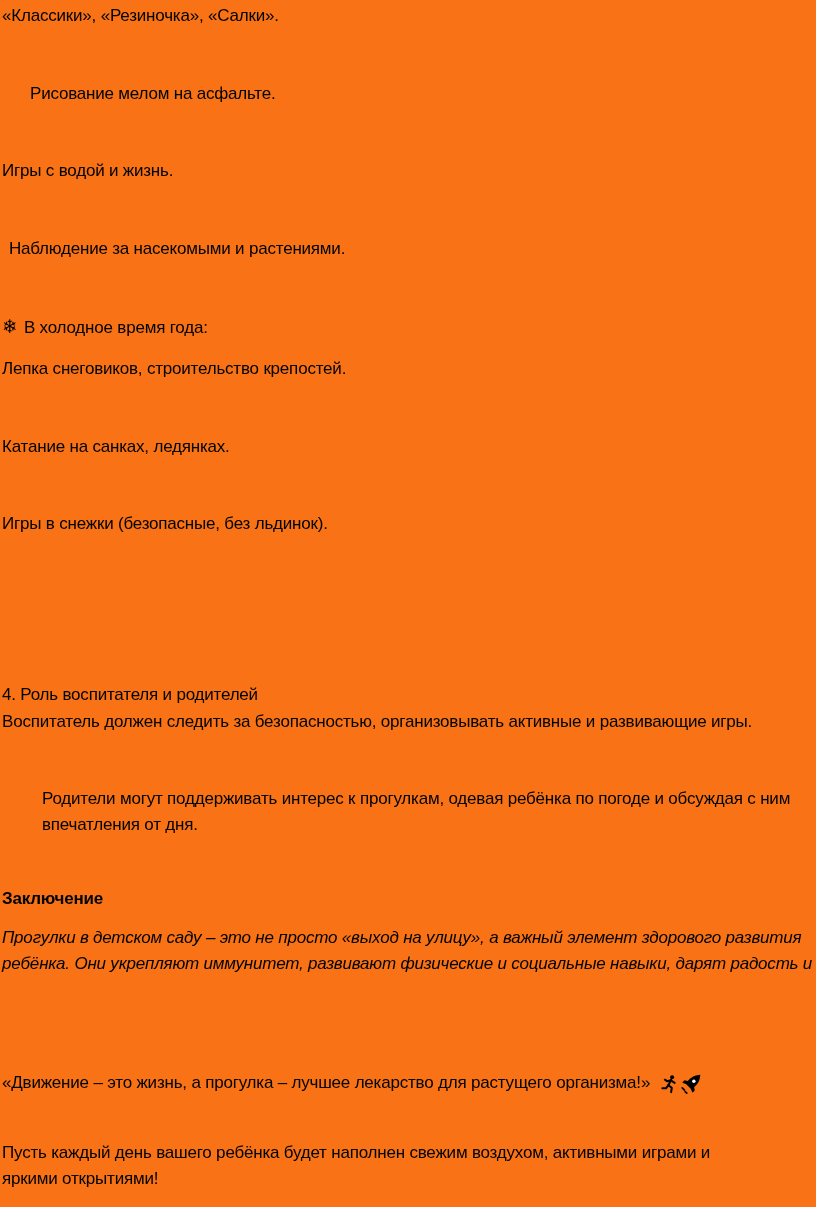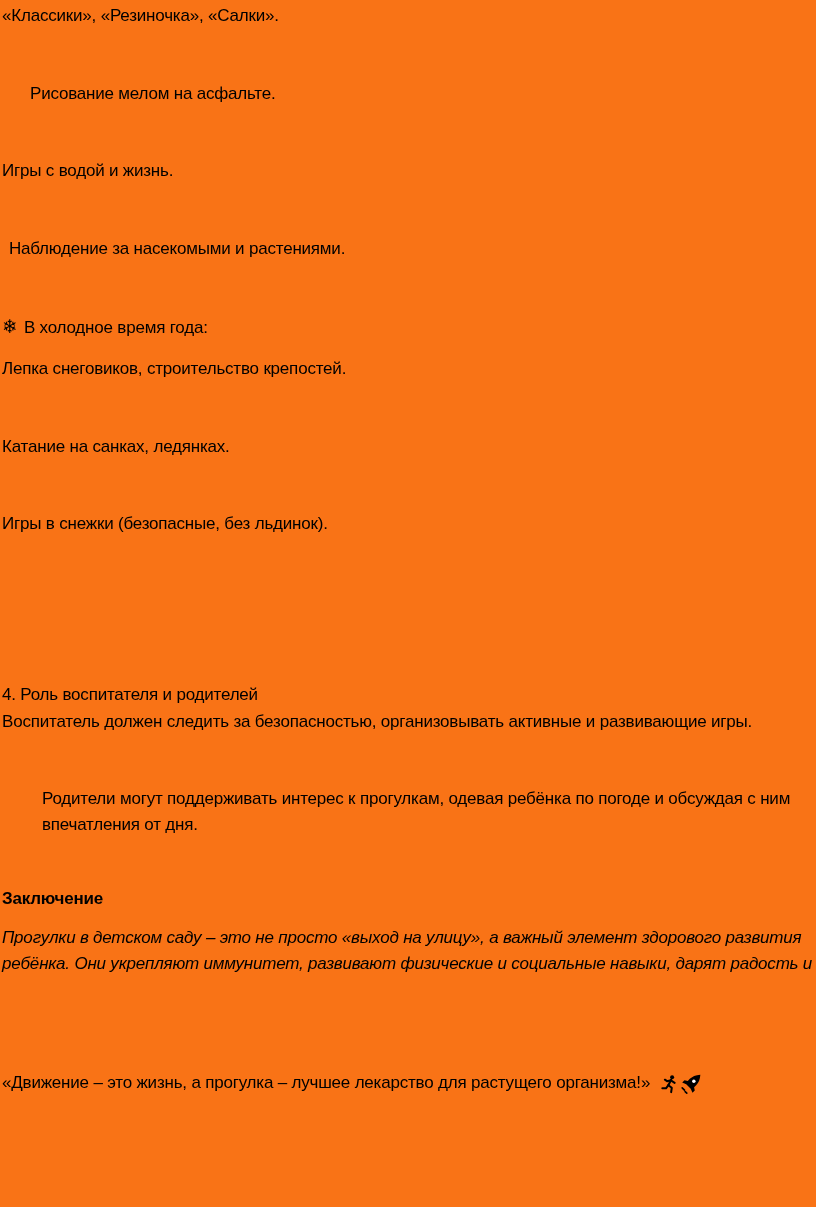--- a/index.html
+++ b/index.html
@@ -136,14 +136,18 @@
             </svg></span><span class="svg-icon"><svg width="22" height="22" viewBox="0 0 24 24">
               <path fill="#000" d="M22.2 1.8 C17 2.1 13.2 3.9 10.7 6.4 L8.5 8.6 L4.9 7.9 L2.4 10.4 L6.8 12.3 L11.7 17.2 L13.6 21.6 L16.1 19.1 L15.4 15.5 L17.6 13.3 C20.1 10.8 21.9 7 22.2 1.8 Z"></path>
               <circle cx="15.1" cy="8.9" r="1.9" fill="#fff"></circle>
               <g fill="none" stroke="#000" stroke-width="1.8" stroke-linecap="round">
                 <path d="M2.4 16.2 L4.9 18.7"></path>
                 <path d="M5.6 20.3 L7.4 22"></path>
               </g>
             </svg></span></span></div>
   </div>
 
+  <div class="p p16">
+    <div class="line">Пусть каждый день вашего ребёнка будет наполнен свежим воздухом, активными играми и</div>
+    <div class="line">яркими открытиями!</div>
+  </div>
 
 </div>
 
 </body></html>

